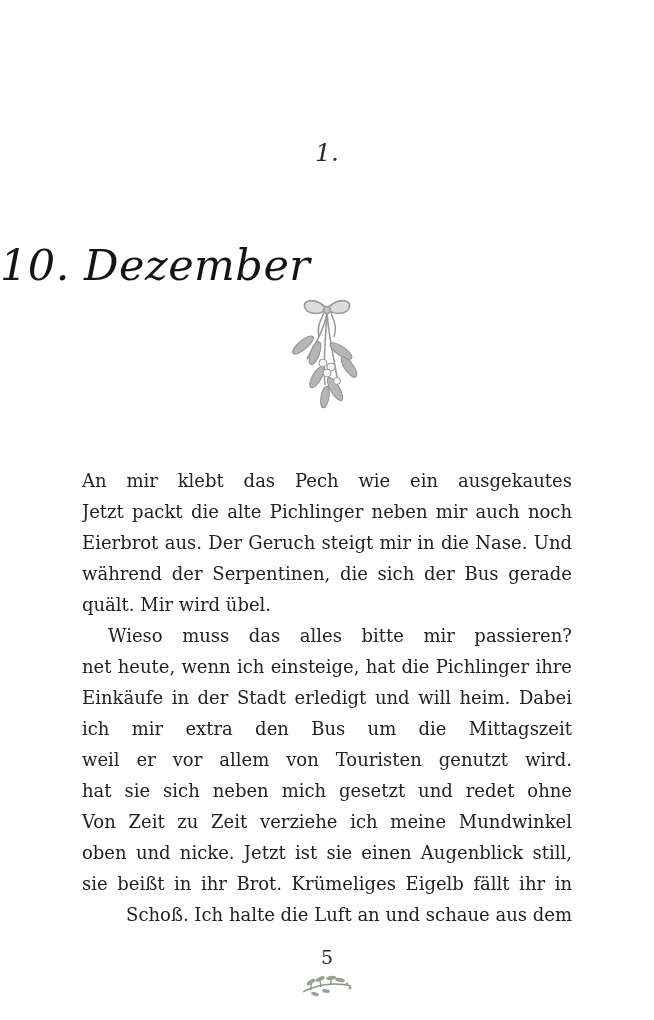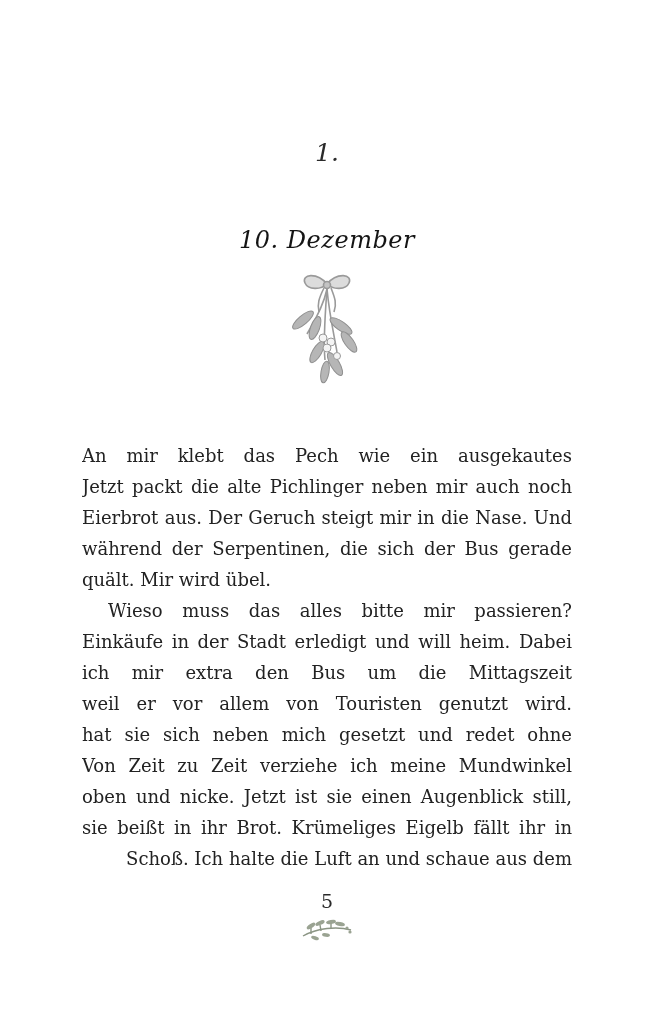--- a/index.html
+++ b/index.html
@@ -18,24 +18,23 @@
   }
   .chapter-number {
     padding-top: 138px;
     text-align: center;
     font-style: italic;
     font-size: 25px;
     line-height: 30px;
     color: #2a2a2a;
   }
   .chapter-title {
-    margin-top: 50px;
-    text-align: center;
+    margin-top: 75px;
     font-style: italic;
-    font-size: 24px;
+    font-size: 43px;
     line-height: 44px;
     letter-spacing: 0.5px;
     color: #141414;
   }
   .ornament {
     margin-top: 6px;
     text-align: center;
     height: 118px;
   }
   .body-text {
@@ -111,20 +110,21 @@
   <div class="body-text">
     <div class="para">
       <div class="line">An mir klebt das Pech wie ein ausgekautes Kaugummi.</div>
       <div class="line">Jetzt packt die alte Pichlinger neben mir auch noch ein</div>
       <div class="line">Eierbrot aus. Der Geruch steigt mir in die Nase. Und das</div>
       <div class="line">während der Serpentinen, die sich der Bus gerade hoch-</div>
       <div class="line last">quält. Mir wird übel.</div>
     </div>
     <div class="para">
       <div class="line indent">Wieso muss das alles bitte mir passieren? Ausgerech-</div>
+      <div class="line">net heute, wenn ich einsteige, hat die Pichlinger ihre</div>
       <div class="line">Einkäufe in der Stadt erledigt und will heim. Dabei hatte</div>
       <div class="line">ich mir extra den Bus um die Mittagszeit rausgesucht,</div>
       <div class="line">weil er vor allem von Touristen genutzt wird. Natürlich</div>
       <div class="line">hat sie sich neben mich gesetzt und redet ohne Unterlass.</div>
       <div class="line">Von Zeit zu Zeit verziehe ich meine Mundwinkel nach</div>
       <div class="line">oben und nicke. Jetzt ist sie einen Augenblick still, denn</div>
       <div class="line">sie beißt in ihr Brot. Krümeliges Eigelb fällt ihr in den</div>
       <div class="line last">Schoß. Ich halte die Luft an und schaue aus dem Fenster.</div>
     </div>
   </div>

